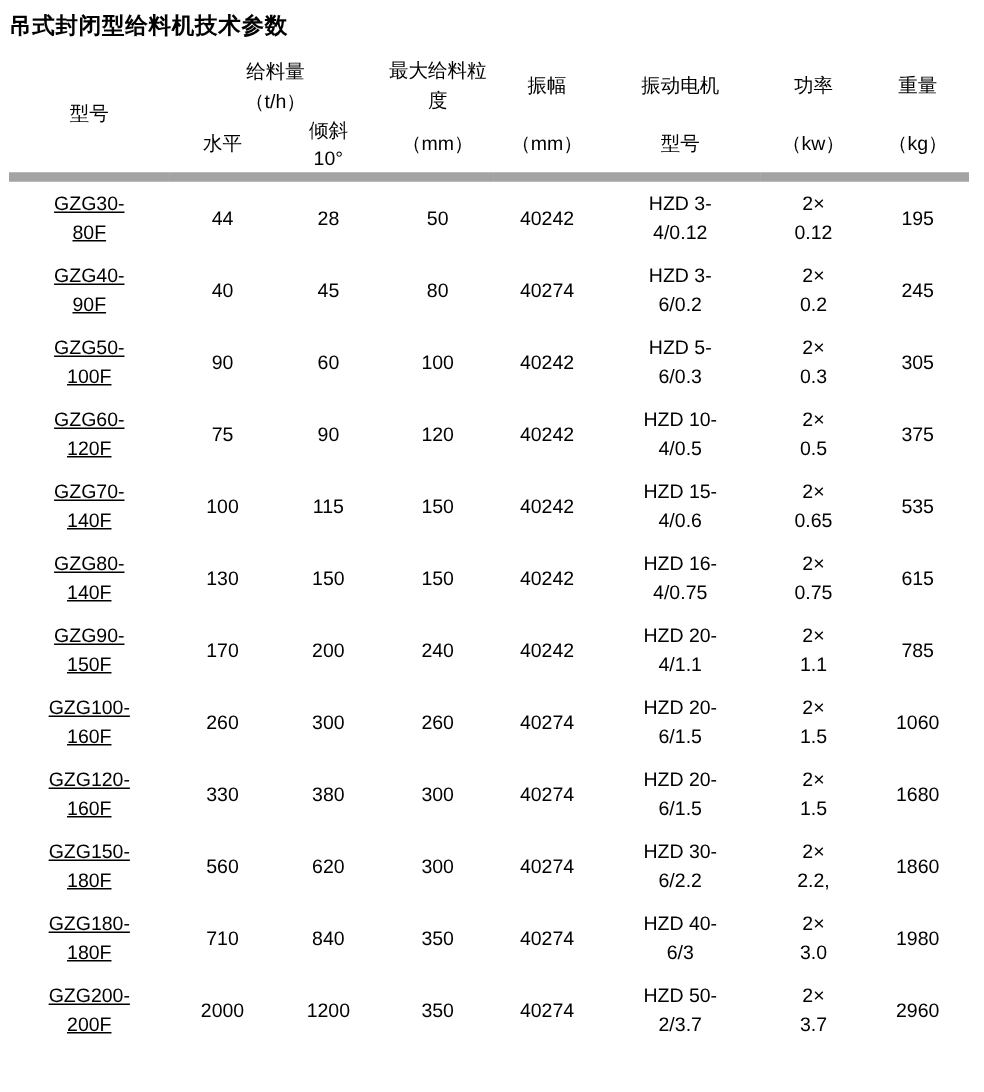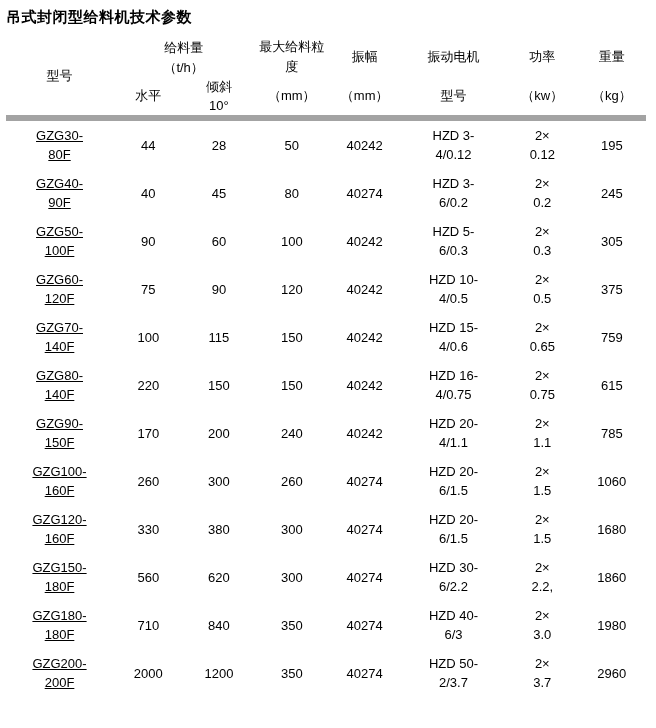--- a/index.html
+++ b/index.html
@@ -176,26 +176,26 @@
       <td class="model">GZG70-
 140F</td>
       <td>100</td>
       <td>115</td>
       <td>150</td>
       <td>40242</td>
       <td class="two-line">HZD 15-
 4/0.6</td>
       <td class="two-line">2×
 0.65</td>
-      <td>759</td>
+      <td>535</td>
     </tr>
     <tr class="rowline">
       <td class="model">GZG80-
 140F</td>
-      <td>220</td>
+      <td>130</td>
       <td>150</td>
       <td>150</td>
       <td>40242</td>
       <td class="two-line">HZD 16-
 4/0.75</td>
       <td class="two-line">2×
 0.75</td>
       <td>615</td>
     </tr>
     <tr class="rowline">

